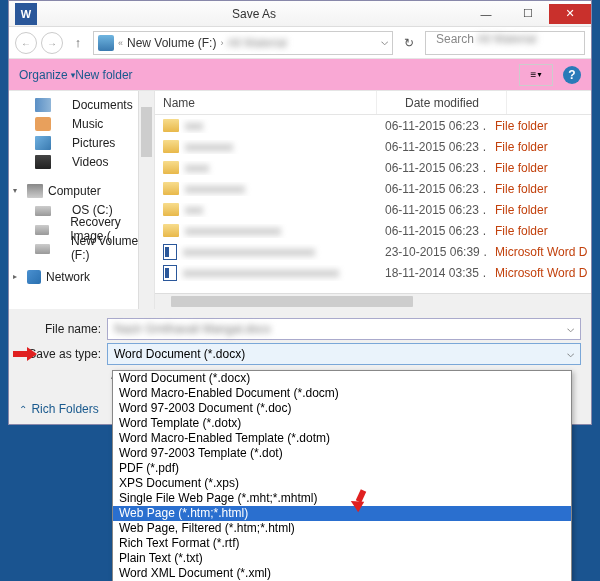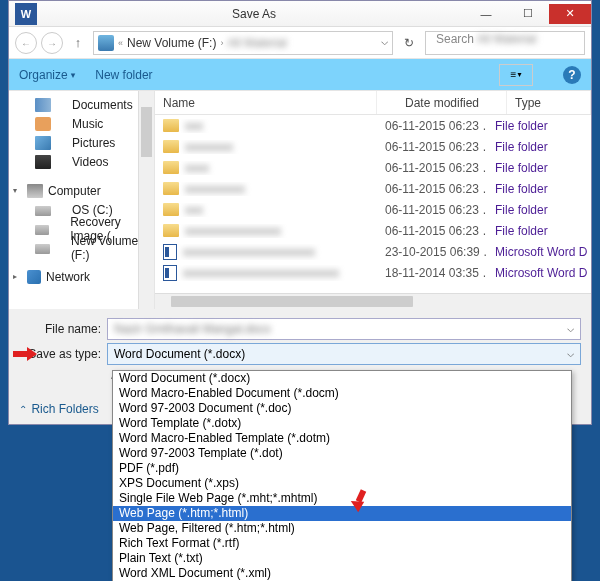--- a/index.html
+++ b/index.html
@@ -17,21 +17,21 @@
   .breadcrumb { flex:1; height:24px; border:1px solid #ccc; display:flex; align-items:center; padding:0 4px; gap:4px; background:#fff; }
   .bc-icon { width:16px; height:16px; background:linear-gradient(#6fb5e0,#3a7ab0); border-radius:2px; }
   .bc-sep { color:#888; font-size:9px; }
   .bc-item { color:#333; }
   .bc-blur { filter:blur(3px); color:#888; }
   .dd { color:#555; font-size:9px; margin-left:auto; }
   .refresh { width:24px; height:24px; display:flex; align-items:center; justify-content:center; color:#555; }
   .search { width:160px; height:24px; border:1px solid #ccc; display:flex; align-items:flex-start; padding:0 6px; color:#888; background:#fff; }
   .search .si { margin-right:4px; }
   .search .sb { filter:blur(3px); margin-left:3px; }
-  .toolbar { height:32px; display:flex; align-items:center; padding:0 10px; gap:20px; border-bottom:1px solid #e5e5e5; background:#7dd3fc; }
+  .toolbar { height:32px; display:flex; align-items:center; padding:0 10px; border-bottom:1px solid #e5e5e5; background:#f9a8d4; }
   .tb-item { color:#1a5a8e; display:flex; align-items:center; gap:3px; }
   .tb-item .dd { color:#1a5a8e; }
   .viewbtn { width:34px; height:22px; border:1px solid #ccc; display:flex; align-items:center; justify-content:center; margin-left:auto; gap:1px; }
   .helpbtn { width:18px; height:18px; border-radius:50%; background:#2a7ab8; color:#fff; display:flex; align-items:center; justify-content:center; font-weight:bold; margin-left:10px; }
   .mainarea { display:flex; height:218px; background:#fff; }
   .sidebar { width:146px; border-right:1px solid #e5e5e5; padding:4px 0; overflow:hidden; position:relative; }
   .sb-item { display:flex; align-items:center; gap:5px; padding:1px 0 1px 18px; color:#222; height:19px; }
   .sb-item.sub { padding-left:26px;gap:21px; }
   .sb-ico { width:16px; height:14px; }
   .ico-doc { background:linear-gradient(90deg,#5a8fc5,#8fb5d8); border-radius:1px; }
@@ -45,21 +45,21 @@
   .fileview { flex:1; position:relative; overflow:hidden; }
   .fv-head { display:flex; height:24px; border-bottom:1px solid #e5e5e5; align-items:center; }
   .fv-col { padding:0 8px; color:#444; border-right:1px solid #eee; height:100%; display:flex; align-items:center; }
   .fv-col.name { width:222px; }
   .fv-col.date { width:110px;margin-left:20px; }
   .fv-col.type { flex:1; }
   .fv-row { display:flex; height:21px; align-items:center; }
   .fv-cell { padding:0 8px; overflow:hidden; white-space:nowrap; }
   .fv-cell.name { width:222px; display:flex; align-items:center; gap:6px; }
   .fv-cell.date { width:110px; color:#555; }
-  .fv-cell.type { flex:1; color:#4c1d95; }
+  .fv-cell.type { flex:1; color:#c2410c; }
   .fico-folder { width:16px; height:13px; background:linear-gradient(#f7dc8c,#e8b84a); border-radius:1px; position:relative; }
   .fico-folder::before { content:""; position:absolute; top:-3px; left:0; width:7px; height:3px; background:#e8b84a; border-radius:1px 1px 0 0; }
   .fico-docx { width:14px; height:16px; background:#fff; border:1px solid #2a579a; position:relative; }
   .fico-docx::after { content:""; position:absolute; left:1px; top:2px; width:4px; height:10px; background:#2a579a; }
   .blurtxt { filter:blur(3px); color:#777; }
   .hscroll { position:absolute; bottom:0; left:0; right:0; height:16px; background:#f0f0f0; border-top:1px solid #ddd; }
   .hscroll-track { position:absolute; left:16px; right:16px; top:0; bottom:0; }
   .hscroll-thumb { position:absolute; left:0; width:60%; top:2px; bottom:2px; background:#cdcdcd; border-radius:1px; }
   .bottom { background:#f0f0f0; padding:6px 10px 8px; }
   .frow { display:flex; align-items:center; margin:3px 0; }
@@ -175,21 +175,20 @@
         </div>
       <div class="vscroll">
           <div class="vscroll-thumb"></div>
         </div>
     </div>
 
     <div class="fileview">
       <div class="fv-head">
         <div class="fv-col name">Name</div>
         <div class="fv-col date">Date modified</div>
-        <div class="fv-col type">Type</div>
       </div>
       <div id="fv-rows">
           <div class="fv-row">
             <div class="fv-cell name">
               <div class="fico-folder"></div>
               <span class="blurtxt">xxx</span>
             </div>
             <div class="fv-cell date">06-11-2015 06:23 …</div>
             <div class="fv-cell type">File folder</div>
           </div>

